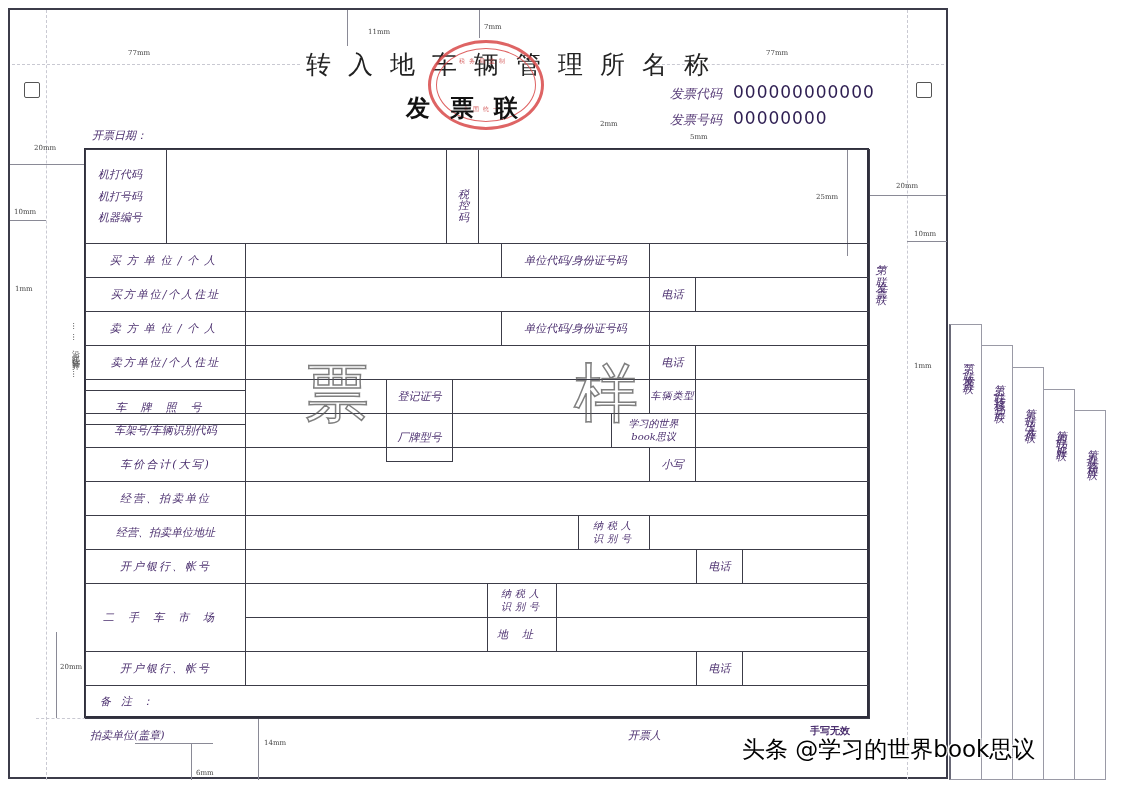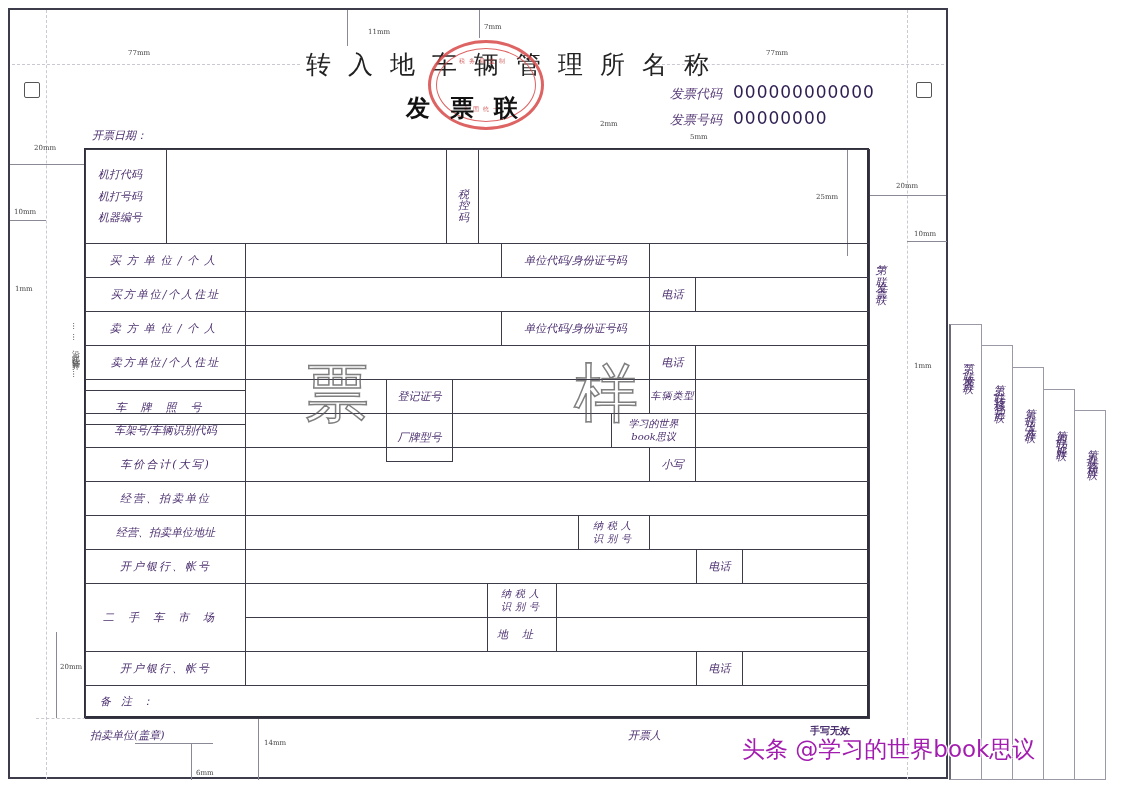--- a/index.html
+++ b/index.html
@@ -35,21 +35,21 @@
   .vtext { writing-mode: vertical-rl; text-orientation: upright; font-size: 11px; color: #4a2e6e; font-family: "DejaVu Serif", serif; font-style: italic; letter-spacing: 8px; }
 
   .watermark { position: absolute; font-size: 64px; color: transparent; -webkit-text-stroke: 1.5px #555; font-family: "DejaVu Serif", serif; opacity: 0.75; }
 
   .copy { position: absolute; background: #fff; border: 1px solid #9a9aa6; border-left: 2px solid #6a6a78; }
   .copy .vtext { position: absolute; left: 8px; top: 26px; letter-spacing: 4px; font-size: 11px; }
 
   .perf { position: absolute; left: 72px; top: 322px; width: 8px; height: 290px; writing-mode: vertical-rl; font-size: 8px; color: #555; letter-spacing: 3px; overflow: hidden; }
 
   .footer-label { position: absolute; font-size: 11px; color: #4a2e6e; font-family: "DejaVu Serif", serif; font-style: italic; white-space: nowrap; }
-  .credit { position: absolute; left: 742px; top: 734px; font-size: 23px; color: #a21caf; font-family: "DejaVu Sans", sans-serif; white-space: nowrap; text-shadow: 1px 1px 0 #fff, -1px -1px 0 #fff, 1px -1px 0 #fff, -1px 1px 0 #fff; }
+  .credit { position: absolute; left: 742px; top: 734px; font-size: 23px; color: #000000; font-family: "DejaVu Sans", sans-serif; white-space: nowrap; text-shadow: 1px 1px 0 #fff, -1px -1px 0 #fff, 1px -1px 0 #fff, -1px 1px 0 #fff; }
   .handwrite { position: absolute; left: 810px; top: 724px; font-size: 10px; color: #4a2e6e; font-weight: bold; font-family: "DejaVu Serif", serif; }
 </style>
 </head>
 <body>
 
 <div class="copy" style="left:1073px; top:410px; width:33px; height:370px;">
   <div class="vtext" style="top:30px;">第五联存根联</div>
 </div>
 <div class="copy" style="left:1042px; top:389px; width:33px; height:391px;">
   <div class="vtext" style="top:32px;">第四联记账联</div>

